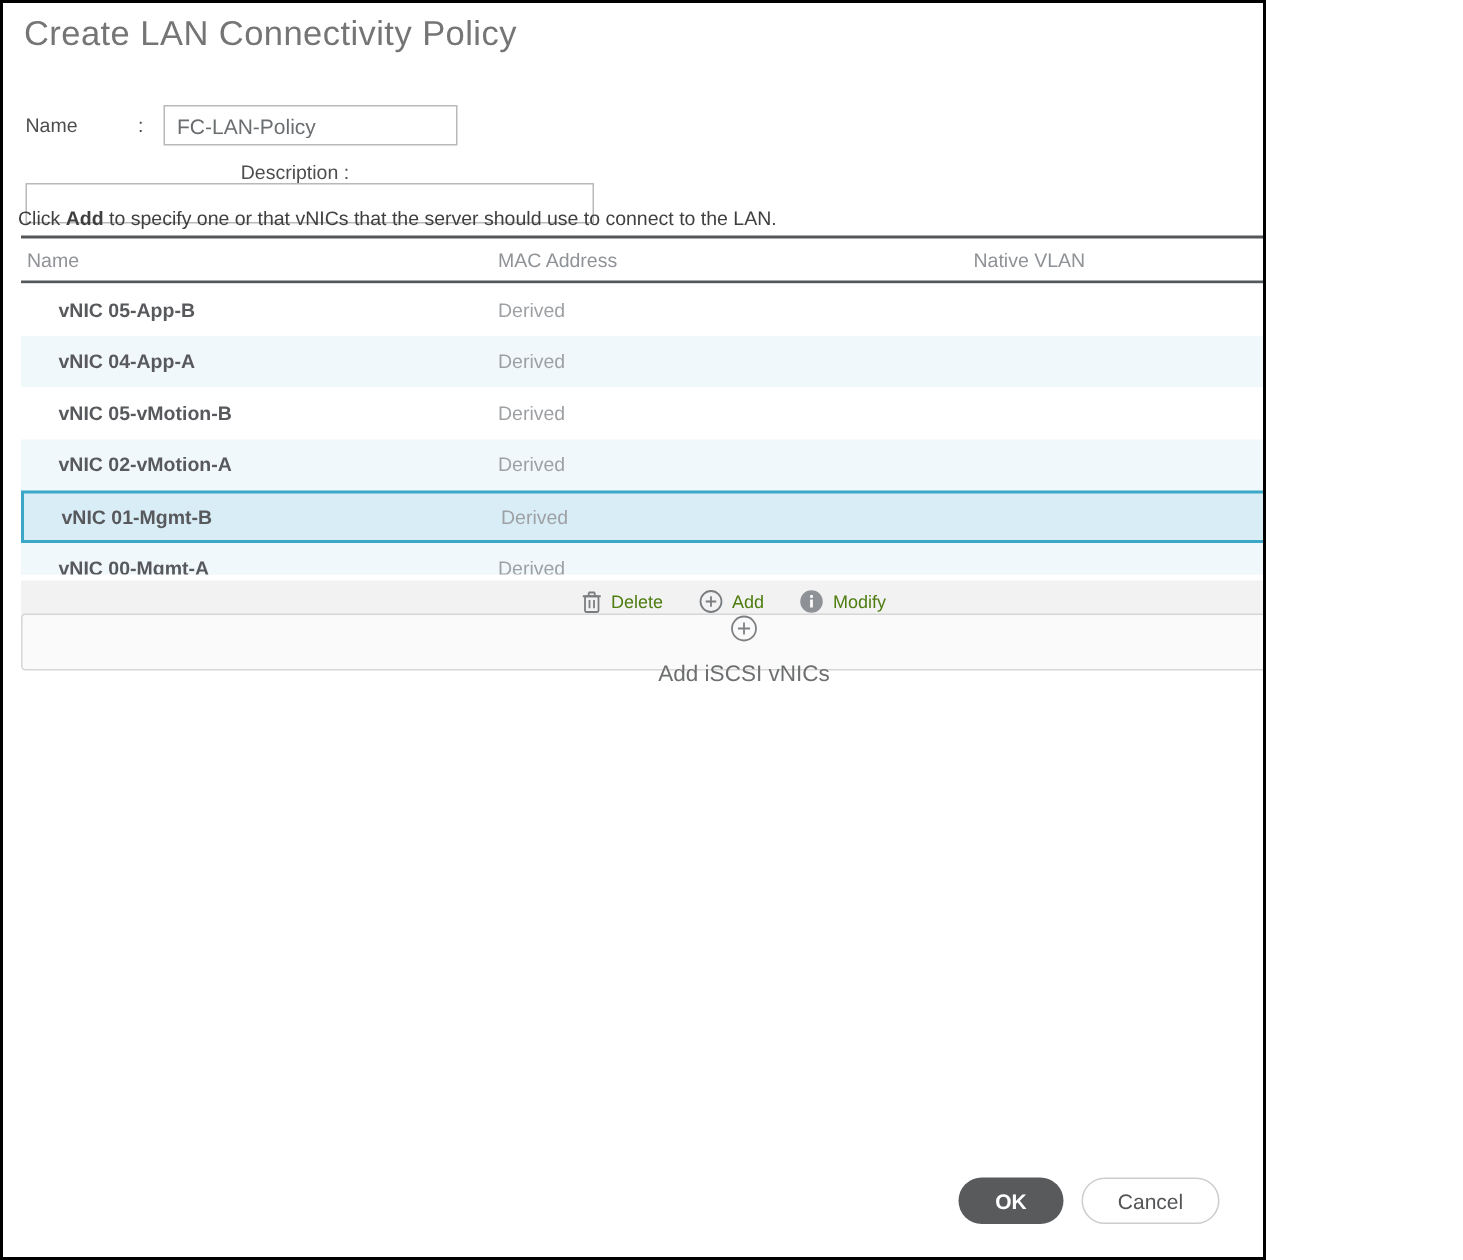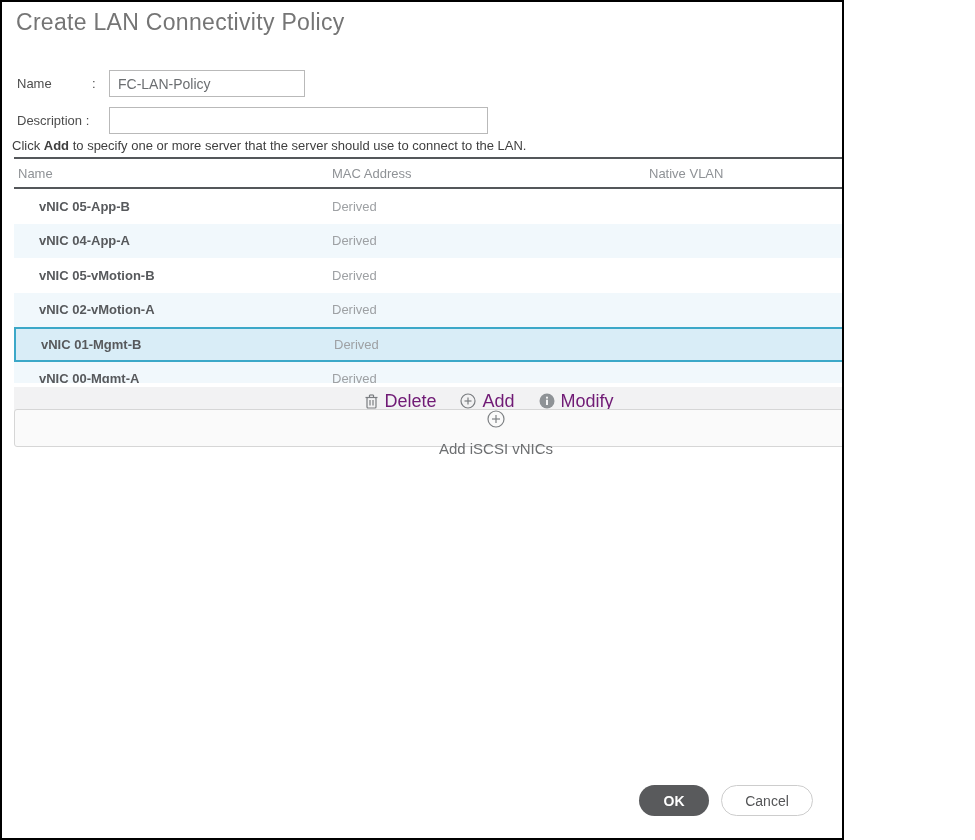--- a/index.html
+++ b/index.html
@@ -30,21 +30,21 @@
   }
   .close-x {
     position: absolute; left: 937px; top: 4px;
     font-size: 25px; color: #6e6e6e; font-weight: 400;
     cursor: pointer; line-height: 34px;
   }
 
   
   .form-row { position: absolute; left: 15px; display: flex; align-items: center; }
   .form-row.name-row { top: 68px; }
-  .form-row.desc-row { top: 105px; }
+  .form-row.desc-row { top: 105px; flex-direction: column; }
   .field-label { font-size: 13px; color: #4d4d4d; }
   .name-row .field-label { width: 75px; }
   .name-row .colon { width: 17px; font-size: 13px; color: #4d4d4d; }
   .desc-row .field-label { width: 92px; }
   .txt-input {
     height: 27px; border: 1px solid #b9b9b9; background: #fff;
     font-family: "Liberation Sans", sans-serif;
     font-size: 14px; color: #6b6e71; padding: 0 8px; outline: none;
   }
   .name-input { width: 196px; }
@@ -87,21 +87,21 @@
   }
 
   
   .toolbar {
     position: absolute; left: 12px; top: 385px; width: 951px; height: 28px;
     background: #f2f2f3;
     display: flex; align-items: center; justify-content: center; gap: 24px;
   }
   .tool-btn {
     display: flex; align-items: center; gap: 6px;
-    font-size: 18px; color: #701a75; cursor: pointer; background: none; border: none;
+    font-size: 12px; color: #4d7c0f; cursor: pointer; background: none; border: none;
     font-family: "Liberation Sans", sans-serif;
   }
   .tool-btn svg { display: block; }
 
   
   .iscsi-box {
     position: absolute; left: 12px; top: 407px; width: 951px; height: 38px;
     background: #fafafa; border: 1px solid #d6d6d6; border-radius: 3px;
     display: flex; align-items: center; gap: 9px; padding-left: 13px;
     font-size: 15px; color: #6d6f71; cursor: pointer; flex-direction: column;
@@ -130,21 +130,21 @@
     <span class="field-label">Name</span>
     <span class="colon">:</span>
     <input class="txt-input name-input" type="text" value="FC-LAN-Policy" style="">
   </div>
 
   <div class="form-row desc-row">
     <span class="field-label">Description :</span>
     <input class="txt-input desc-input" type="text" value="" style="">
   </div>
 
-  <div class="hint"><span>Click </span><b>Add</b><span> to specify one or more server that the server should use to connect to the LAN.</span></div>
+  <div class="hint"><span>Click </span><b>Add</b><span> to specify one or that vNICs that the server should use to connect to the LAN.</span></div>
 
   <div class="vnic-table">
     <div class="thead">
       <span class="c-name">Name</span>
       <span class="c-mac">MAC Address</span>
       <span class="c-vlan">Native VLAN</span>
     </div>
     <div class="tbody">
       <div class="trow">
           <span class="c-name">vNIC 05-App-B</span>

